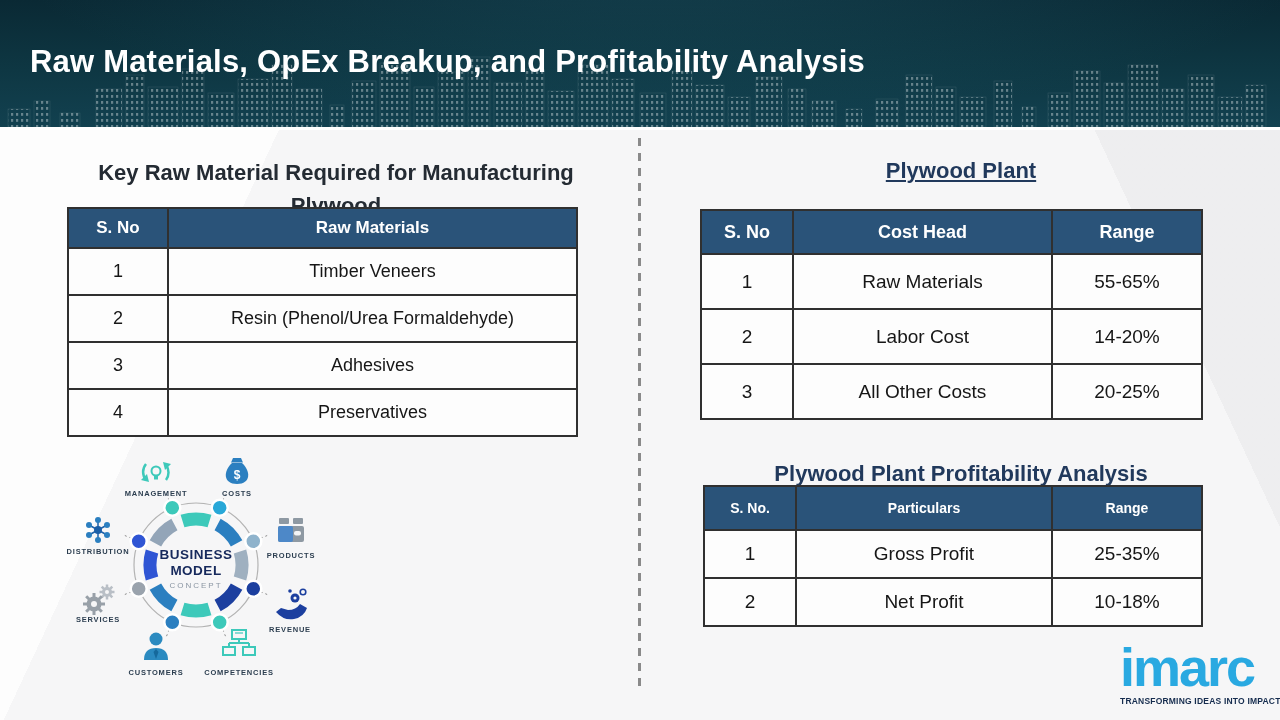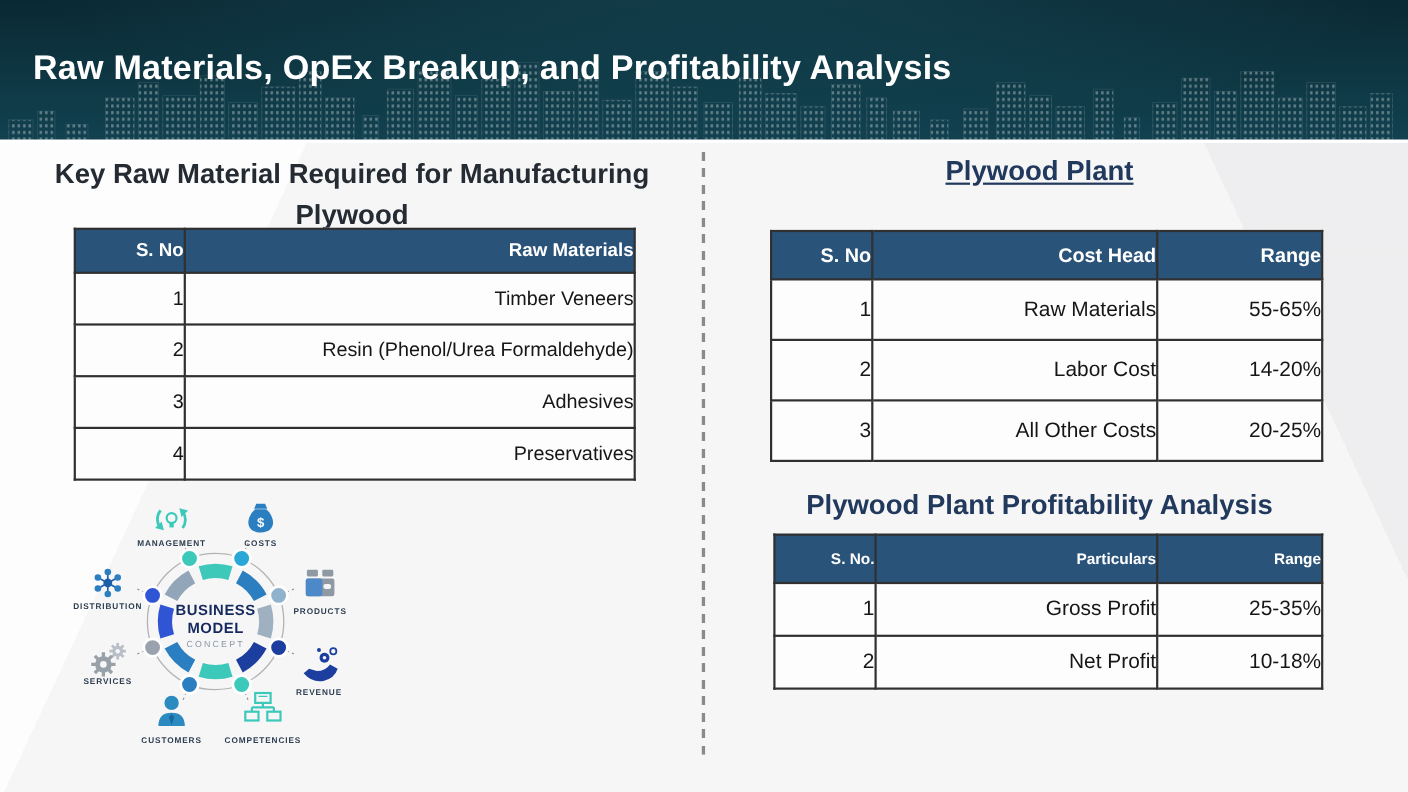--- a/index.html
+++ b/index.html
@@ -14,29 +14,29 @@
   
   .header{position:absolute;top:0;left:0;width:1280px;height:127px;
     background:
       radial-gradient(ellipse at 50% -40%, rgba(40,110,130,.35), rgba(0,0,0,0) 70%),
       linear-gradient(180deg,#0a2934 0%,#0e3743 55%,#124150 100%);
     border-bottom:3px solid #ffffff;padding-left:47px;}
   .header h1{position:absolute;left:30px;top:44px;margin:0;
     font-size:31px;font-weight:bold;color:#ffffff;letter-spacing:.2px;}
   .skyline{position:absolute;left:0;bottom:0;}
   
-  .panel-title{position:absolute;margin:0;text-align:center;
-    font-size:25px;font-weight:bold;line-height:1.5;}
+  .panel-title{position:absolute;margin:16px;text-align:center;
+    font-size:22px;font-weight:bold;line-height:1.5;}
   .pt-left{left:40px;top:140px;width:560px;color:#242b33;}
   .pt-opex{left:660px;top:138px;width:570px;color:#21395c;text-decoration:underline;}
   .pt-profit{left:660px;top:441px;width:570px;color:#21395c;text-align:center;}
   
   table.tbl{position:absolute;border-collapse:collapse;background:#fdfdfd;table-layout:fixed;}
   .tbl th{background:#2a5379;color:#ffffff;font-weight:bold;}
-  .tbl th,.tbl td{border:2px solid #303030;text-align:right;padding:0;}
+  .tbl th,.tbl td{border:2px solid #303030;text-align:center;padding:0;}
   .tbl td{color:#161616;}
   .tbl-raw{left:67px;top:207px;width:511px;}
   .tbl-raw th{height:38px;font-size:17px;}
   .tbl-raw td{height:45px;font-size:18px;}
   .tbl-opex{left:700px;top:209px;width:503px;}
   .tbl-opex th{height:42px;font-size:18px;}
   .tbl-opex td{height:53px;font-size:19px;}
   .tbl-profit{left:703px;top:485px;width:500px;}
   .tbl-profit th{height:42px;font-size:14px;}
   .tbl-profit td{height:46px;font-size:19px;}
@@ -351,14 +351,18 @@
         <td>25-35%</td>
       </tr>
       <tr>
         <td>2</td>
         <td>Net Profit</td>
         <td>10-18%</td>
       </tr>
     </tbody>
   </table>
 
+  <div class="logo">
+    <div class="logo-text">imarc</div>
+    <div class="logo-tagline">TRANSFORMING IDEAS INTO IMPACT</div>
+  </div>
 
 </div>
 
 </body></html>

